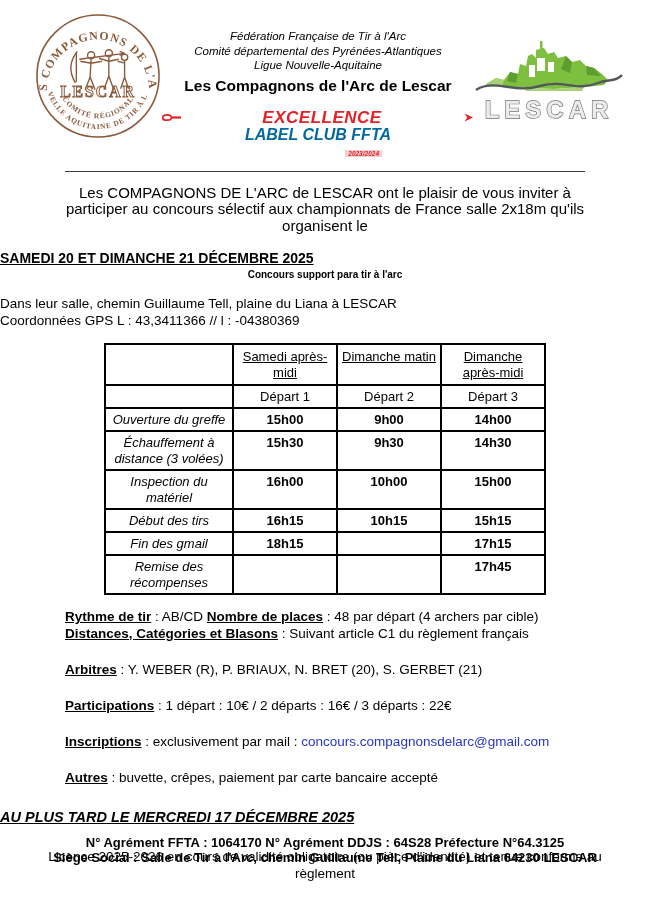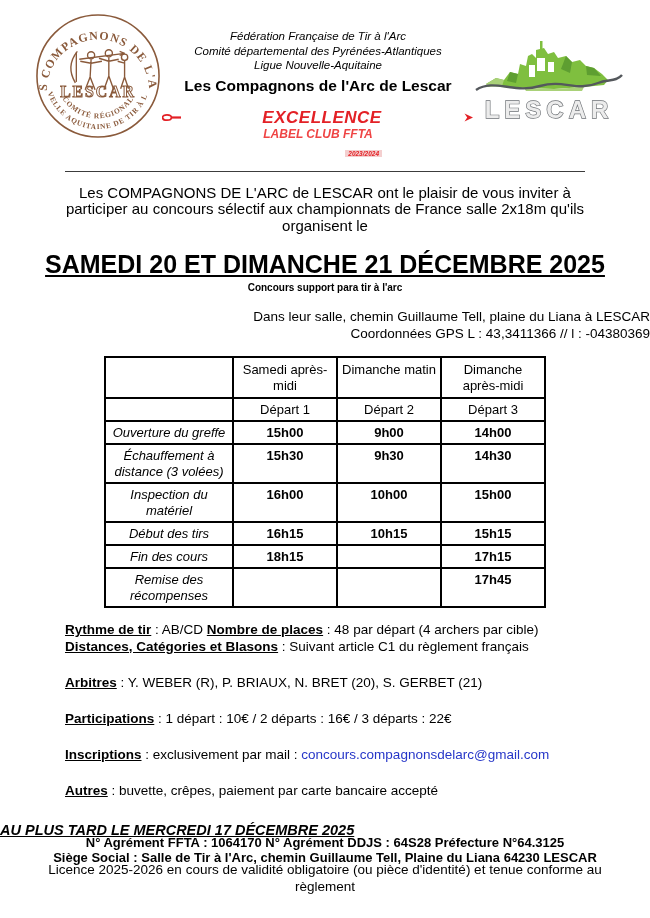--- a/index.html
+++ b/index.html
@@ -10,39 +10,39 @@
   .header { display:flex; align-items:flex-start; padding:12px 26px 0 34px; }
   .logo-left { width:128px; flex:0 0 auto; }
   .header-center { flex:1; text-align:center; padding-top:17px; }
   .org-line { font-style:italic; font-size:11.5px; line-height:14.5px; }
   .club-name { font-weight:bold; font-size:15.5px; line-height:19px; margin-top:3px; }
   .excellence { margin-top:13px; }
   .exc-row { display:flex; justify-content:space-between; align-items:center; gap:4px; }
   .exc-left { width:19px; height:11px; }
   .exc-right { width:11px; height:11px; }
   .exc-title { color:#e32126; font-weight:bold; font-style:italic; font-size:17px; letter-spacing:.5px; }
-  .exc-sub { color:#ef4444; font-weight:bold; font-style:italic; font-size:12px; line-height:13px; }
+  .exc-sub { color:#0369a1; font-weight:bold; font-style:italic; font-size:16px; line-height:13px; }
   .exc-season { width:128px; margin:1px auto 0; text-align:right; }
   .exc-season span { display:inline-block; background:#f4cfcf; color:#e32126; font-weight:bold; font-style:italic; font-size:6.5px; padding:0 3px; }
   .logo-right { width:150px; flex:0 0 auto; padding-top:16px; }
 
   .rule { border:none; border-top:1.6px solid #3c3c3c; width:520px; margin:11px auto 0; }
 
   .intro { width:548px; margin:13px auto 0; text-align:center; font-size:15px; line-height:16.5px; }
 
-  .title { text-align:center; font-size:25px; font-weight:bold; text-decoration:underline; margin:16px 0 0; }
+  .title { font-size:14px; font-weight:bold; text-decoration:underline; margin:16px 0 0; }
   .subtitle { text-align:center; font-size:10px; font-weight:bold; margin-top:3px; }
 
   .address-block { margin-top:16px; }
-  .address { text-align:right; font-size:13.5px; line-height:16.5px; }
+  .address { text-align:left; font-size:13.5px; line-height:16.5px; }
 
   
   .schedule { border-collapse:collapse; table-layout:fixed; width:440px; margin:14px auto 0; }
   .schedule td { border:2px solid #000; font-size:13px; line-height:16px; text-align:center; vertical-align:top; padding:3px 4px 2px; }
-  .schedule .colhead { padding-top:4px; padding-bottom:3px; }
+  .schedule .colhead { text-decoration:underline; padding-top:4px; padding-bottom:3px; }
   .schedule .subhead { padding-top:3px; }
   .schedule .rowlabel { font-style:italic; }
   .schedule .time { font-weight:bold; }
 
   
   .details { margin:13px 0 0 65px; font-size:13.5px; }
   .dline { line-height:17px; }
   .dline.gap { margin-top:19px; }
   .bu { font-weight:bold; text-decoration:underline; }
   .pre { white-space:pre-wrap; }
@@ -190,21 +190,21 @@
         <td class="time">10h00</td>
         <td class="time">15h00</td>
       </tr>
       <tr>
         <td class="rowlabel">Début des tirs</td>
         <td class="time">16h15</td>
         <td class="time">10h15</td>
         <td class="time">15h15</td>
       </tr>
       <tr>
-        <td class="rowlabel">Fin des cours</td>
+        <td class="rowlabel">Fin des gmail</td>
         <td class="time">18h15</td>
         <td class="time"></td>
         <td class="time">17h15</td>
       </tr>
       <tr>
         <td class="rowlabel">Remise des récompenses</td>
         <td class="time"></td>
         <td class="time"></td>
         <td class="time">17h45</td>
       </tr>

